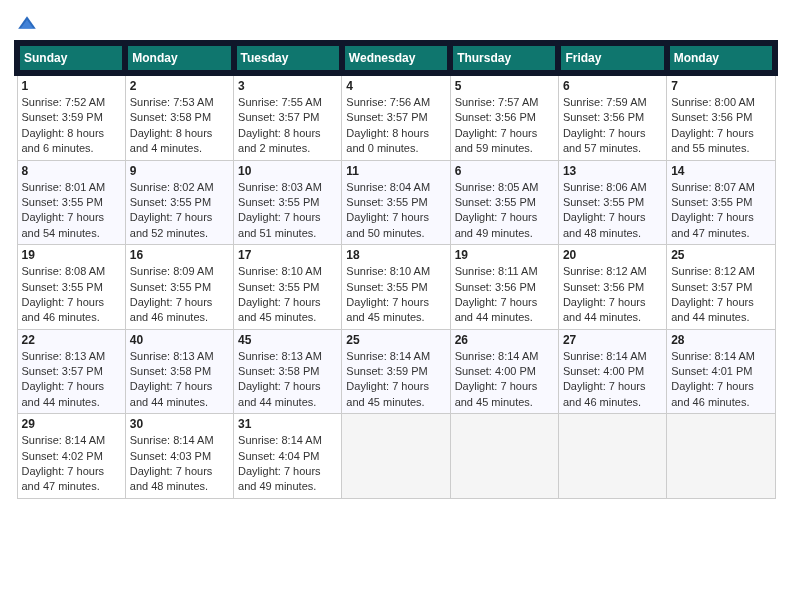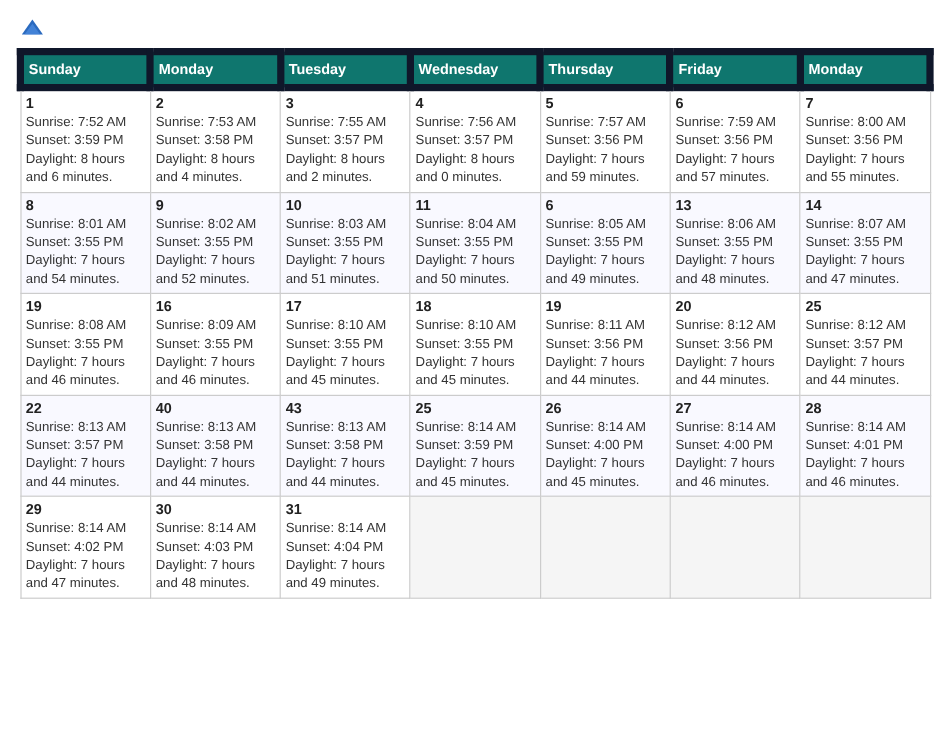--- a/index.html
+++ b/index.html
@@ -230,21 +230,21 @@
         <tr class="row-even">
           <td>
             <span class="day-num">22</span>
             <div class="day-detail">Sunrise: 8:13 AM<br>Sunset: 3:57 PM<br>Daylight: 7 hours<br>and 44 minutes.</div>
           </td>
           <td>
             <span class="day-num">40</span>
             <div class="day-detail">Sunrise: 8:13 AM<br>Sunset: 3:58 PM<br>Daylight: 7 hours<br>and 44 minutes.</div>
           </td>
           <td>
-            <span class="day-num">43</span>
+            <span class="day-num">45</span>
             <div class="day-detail">Sunrise: 8:13 AM<br>Sunset: 3:58 PM<br>Daylight: 7 hours<br>and 44 minutes.</div>
           </td>
           <td>
             <span class="day-num">25</span>
             <div class="day-detail">Sunrise: 8:14 AM<br>Sunset: 3:59 PM<br>Daylight: 7 hours<br>and 45 minutes.</div>
           </td>
           <td>
             <span class="day-num">26</span>
             <div class="day-detail">Sunrise: 8:14 AM<br>Sunset: 4:00 PM<br>Daylight: 7 hours<br>and 45 minutes.</div>
           </td>

